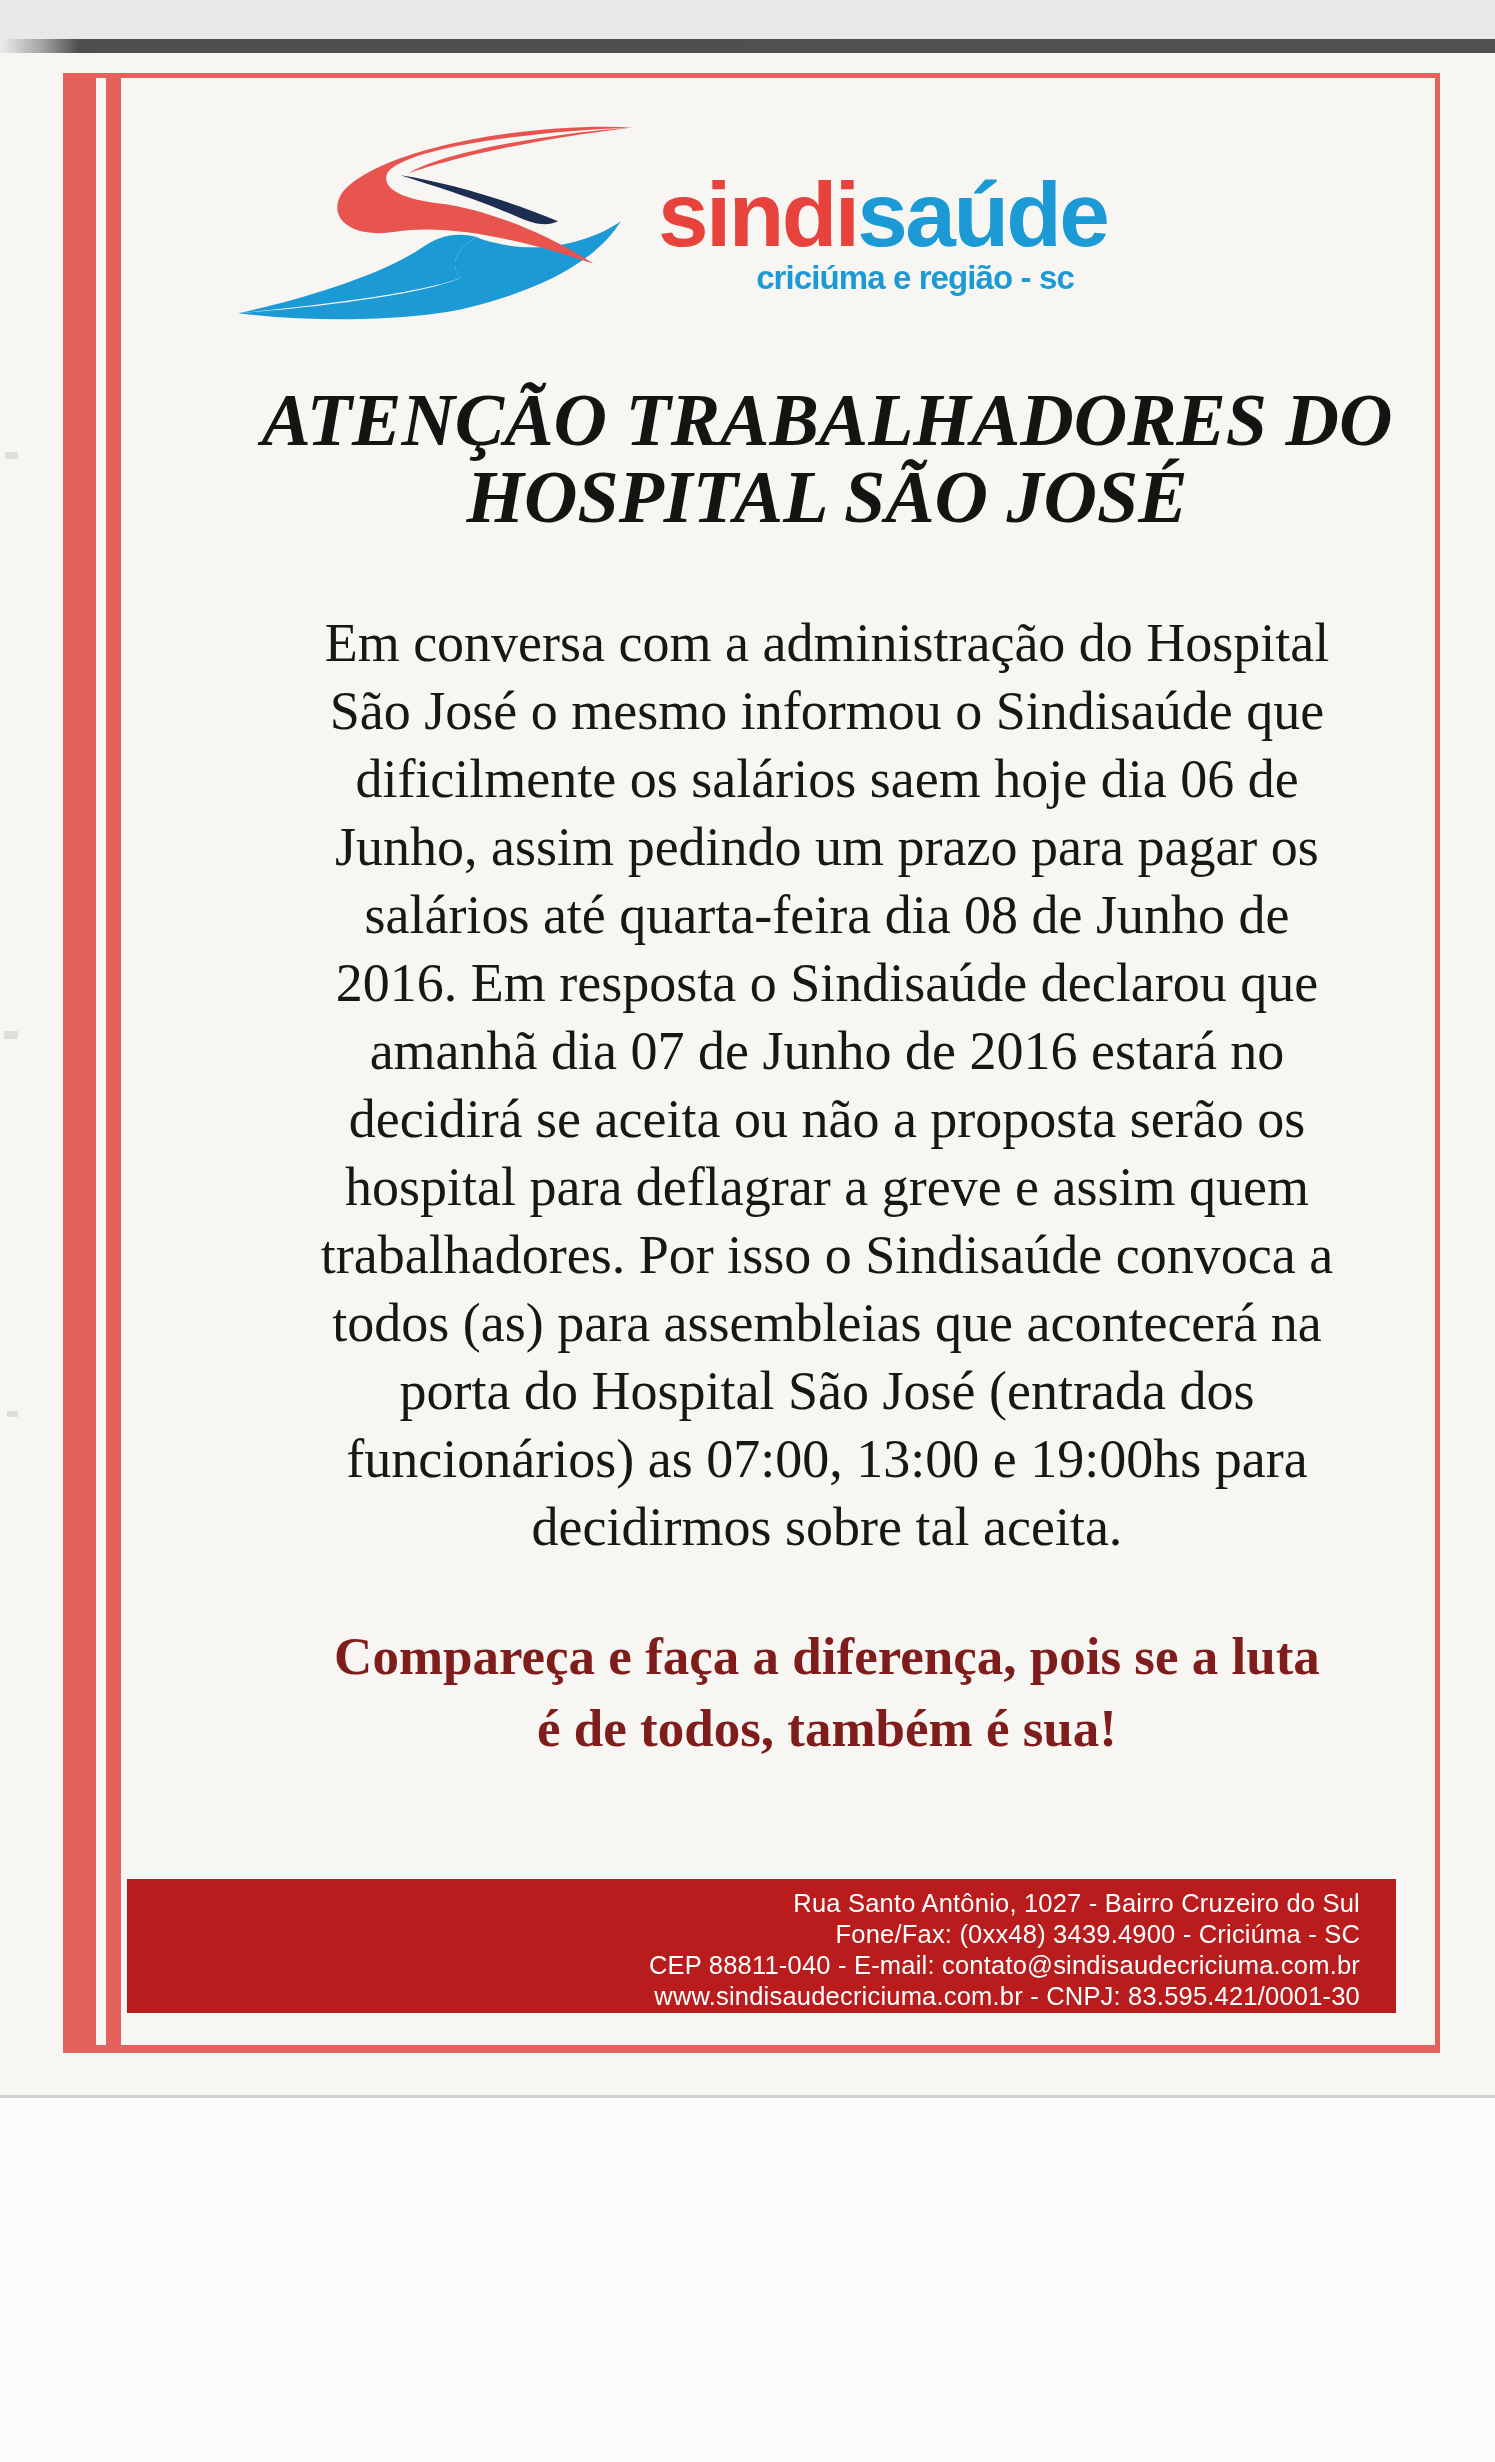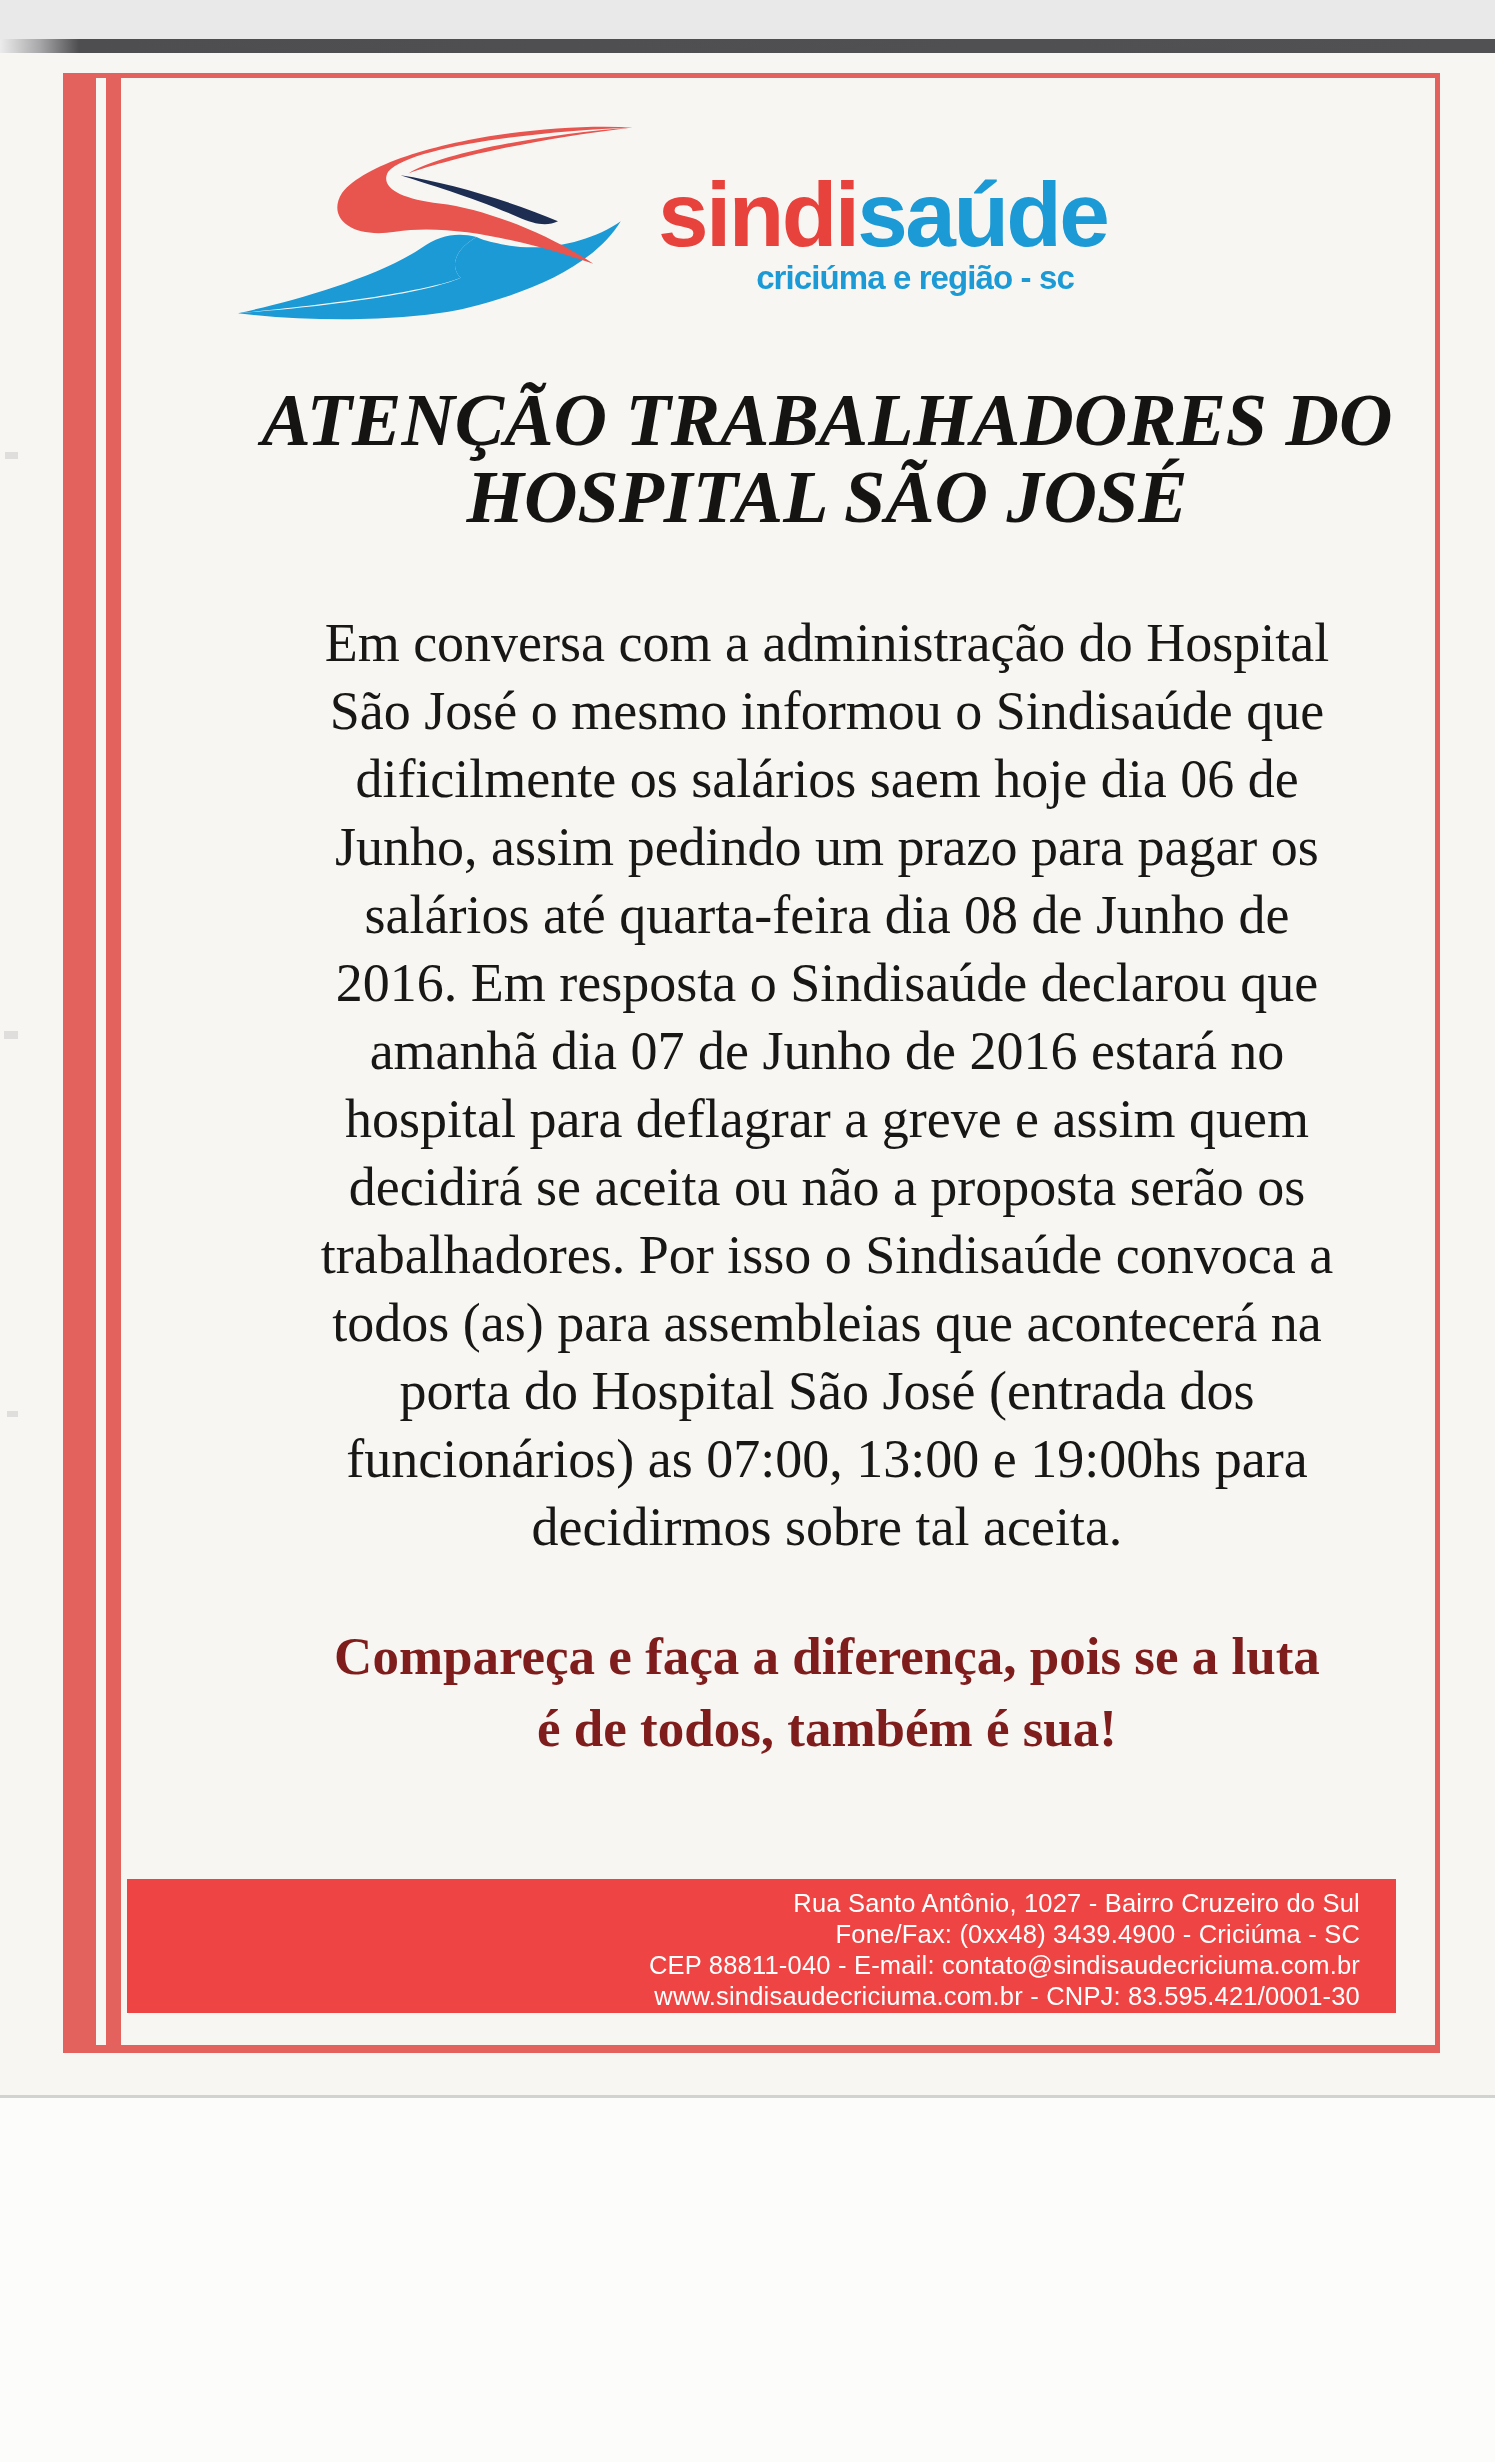--- a/index.html
+++ b/index.html
@@ -49,21 +49,21 @@
     text-align:center;font-size:54px;line-height:68px;color:#181716;
   }
   
   .closing{
     position:absolute;left:220px;top:1581px;width:1214px;
     text-align:center;font-weight:700;font-size:53px;line-height:72px;color:#7f1d1d;
   }
   
   .footer-bar{
     position:absolute;left:127px;top:1840px;width:1269px;height:134px;
-    background:#ef4444;box-sizing:border-box;
+    background:#b91c1c;box-sizing:border-box;
     padding:8.8px 36px 0 0;
     text-align:right;
     font-family:"Liberation Sans", sans-serif;
     font-size:25.5px;line-height:31px;color:#ffffff;letter-spacing:0.2px;
   }
   
   .paper-edge{position:absolute;left:0;top:2056px;width:1495px;height:2.6px;background:#c3c7c3;opacity:.75;}
   .below-paper{position:absolute;left:0;top:2059px;width:1495px;height:404px;background:#fcfcfa;}
   
   .smudge{position:absolute;background:#d8d8d6;opacity:.8;}
@@ -124,22 +124,22 @@
   </div>
 
   <div class="body-par">
       <div>Em conversa com a administração do Hospital</div>
       <div>São José o mesmo informou o Sindisaúde que</div>
       <div>dificilmente os salários saem hoje dia 06 de</div>
       <div>Junho, assim pedindo um prazo para pagar os</div>
       <div>salários até quarta-feira dia 08 de Junho de</div>
       <div>2016. Em resposta o Sindisaúde declarou que</div>
       <div>amanhã dia 07 de Junho de 2016 estará no</div>
+      <div>decidirá se aceita ou não a proposta serão os</div>
       <div>hospital para deflagrar a greve e assim quem</div>
-      <div>decidirá se aceita ou não a proposta serão os</div>
       <div>trabalhadores. Por isso o Sindisaúde convoca a</div>
       <div>todos (as) para assembleias que acontecerá na</div>
       <div>porta do Hospital São José (entrada dos</div>
       <div>funcionários) as 07:00, 13:00 e 19:00hs para</div>
       <div>decidirmos sobre tal aceita.</div>
     </div>
 
   <div class="closing">
       <div>Compareça e faça a diferença, pois se a luta</div>
       <div>é de todos, também é sua!</div>

